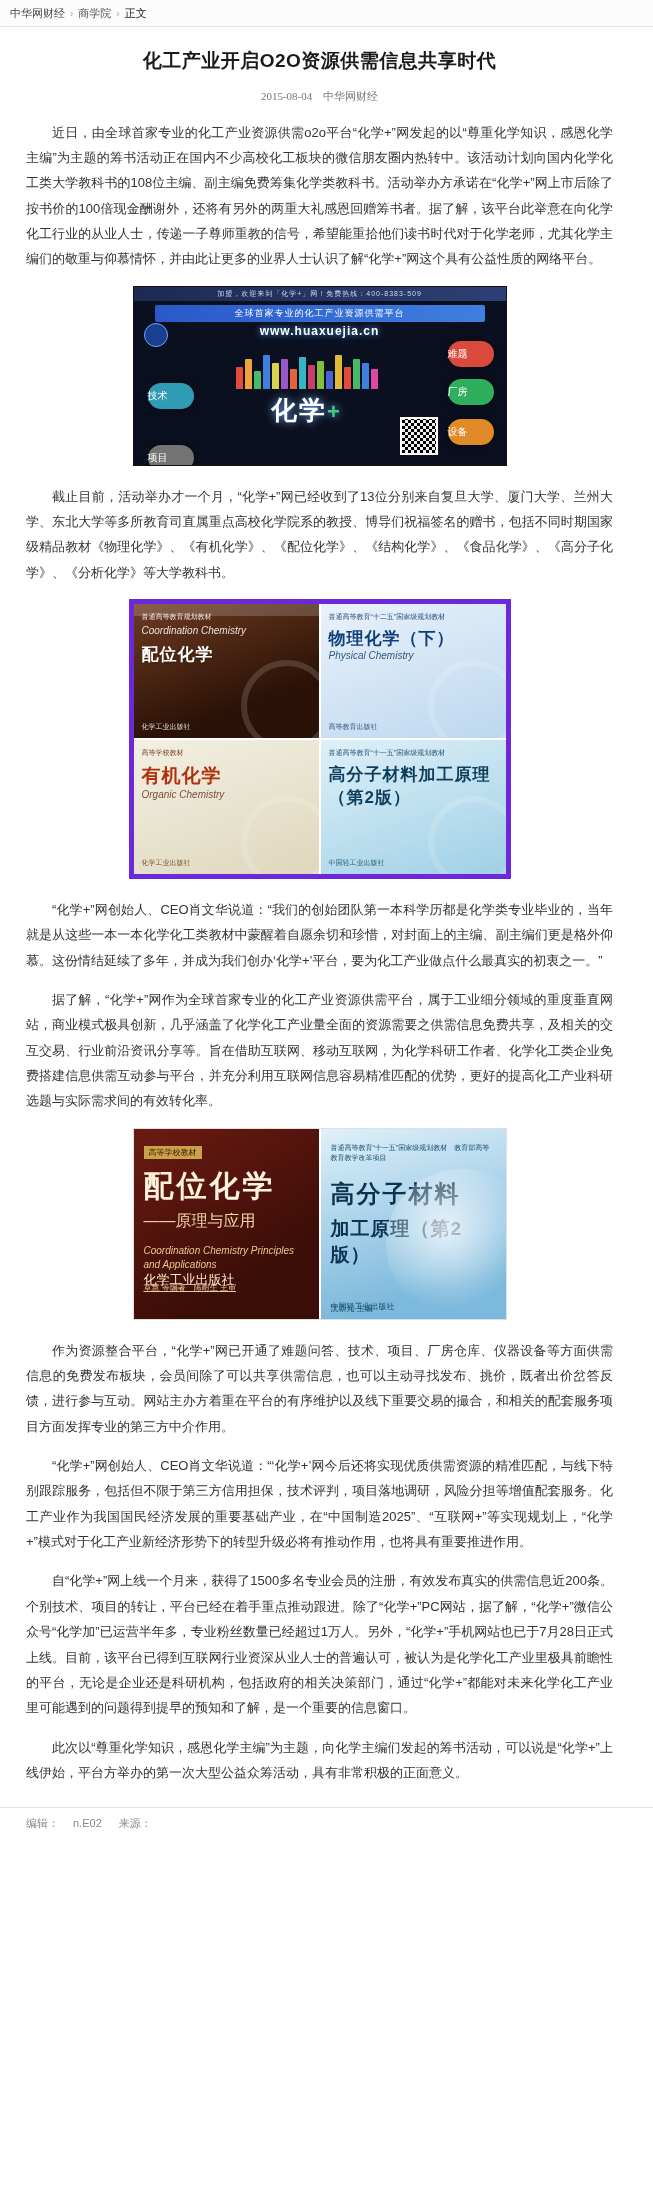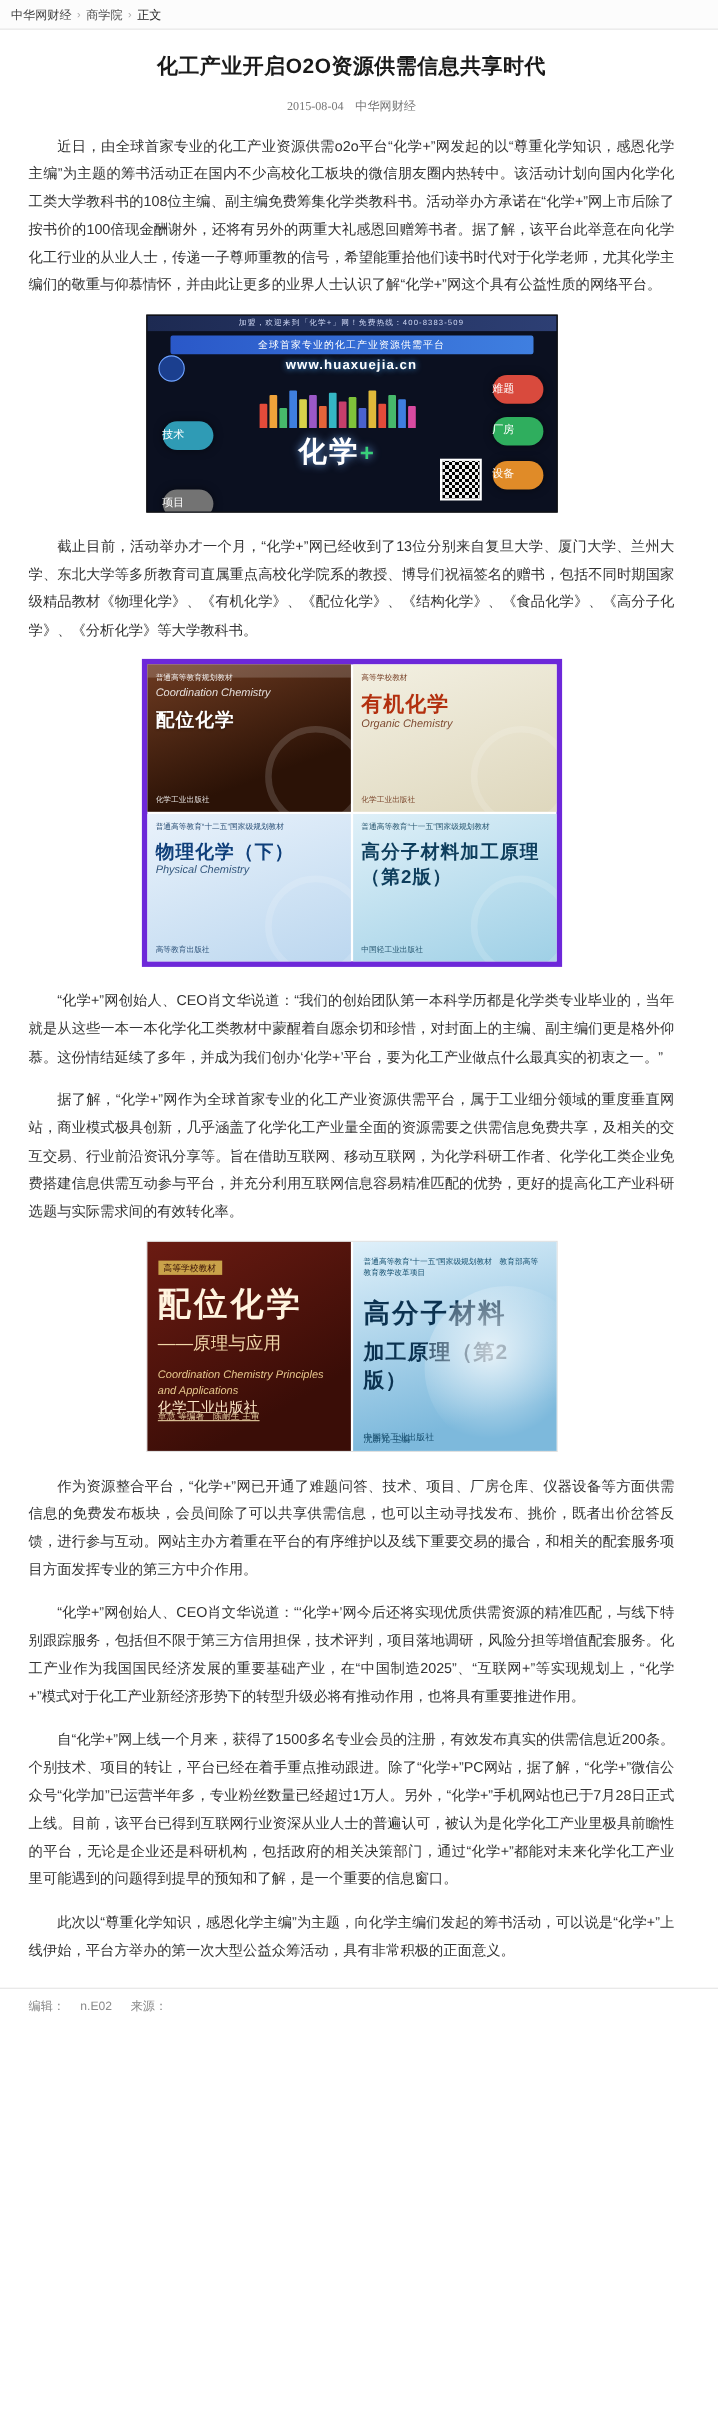--- a/index.html
+++ b/index.html
@@ -420,33 +420,33 @@
     <div class="figure">
       <div class="fig-books4">
         <div class="bk bk1">
           <div class="bk-band"></div>
           <div class="bk-sub">普通高等教育规划教材</div>
           <div class="bk-en">Coordination Chemistry</div>
           <div class="bk-title">配位化学</div>
           <div class="bk-deco"></div>
           <div class="bk-foot">化学工业出版社</div>
         </div>
+        <div class="bk bk2">
+          <div class="bk-sub">普通高等教育“十二五”国家级规划教材</div>
+          <div class="bk-title">物理化学（下）</div>
+          <div class="bk-en">Physical Chemistry</div>
+          <div class="bk-deco"></div>
+          <div class="bk-foot">高等教育出版社</div>
+        </div>
         <div class="bk bk3">
           <div class="bk-sub">高等学校教材</div>
           <div class="bk-title">有机化学</div>
           <div class="bk-en">Organic Chemistry</div>
           <div class="bk-deco"></div>
           <div class="bk-foot">化学工业出版社</div>
-        </div>
-        <div class="bk bk2">
-          <div class="bk-sub">普通高等教育“十二五”国家级规划教材</div>
-          <div class="bk-title">物理化学（下）</div>
-          <div class="bk-en">Physical Chemistry</div>
-          <div class="bk-deco"></div>
-          <div class="bk-foot">高等教育出版社</div>
         </div>
         <div class="bk bk4">
           <div class="bk-sub">普通高等教育“十一五”国家级规划教材</div>
           <div class="bk-title">高分子材料加工原理（第2版）</div>
           <div class="bk-deco"></div>
           <div class="bk-foot">中国轻工业出版社</div>
         </div>
       </div>
     </div>
 

